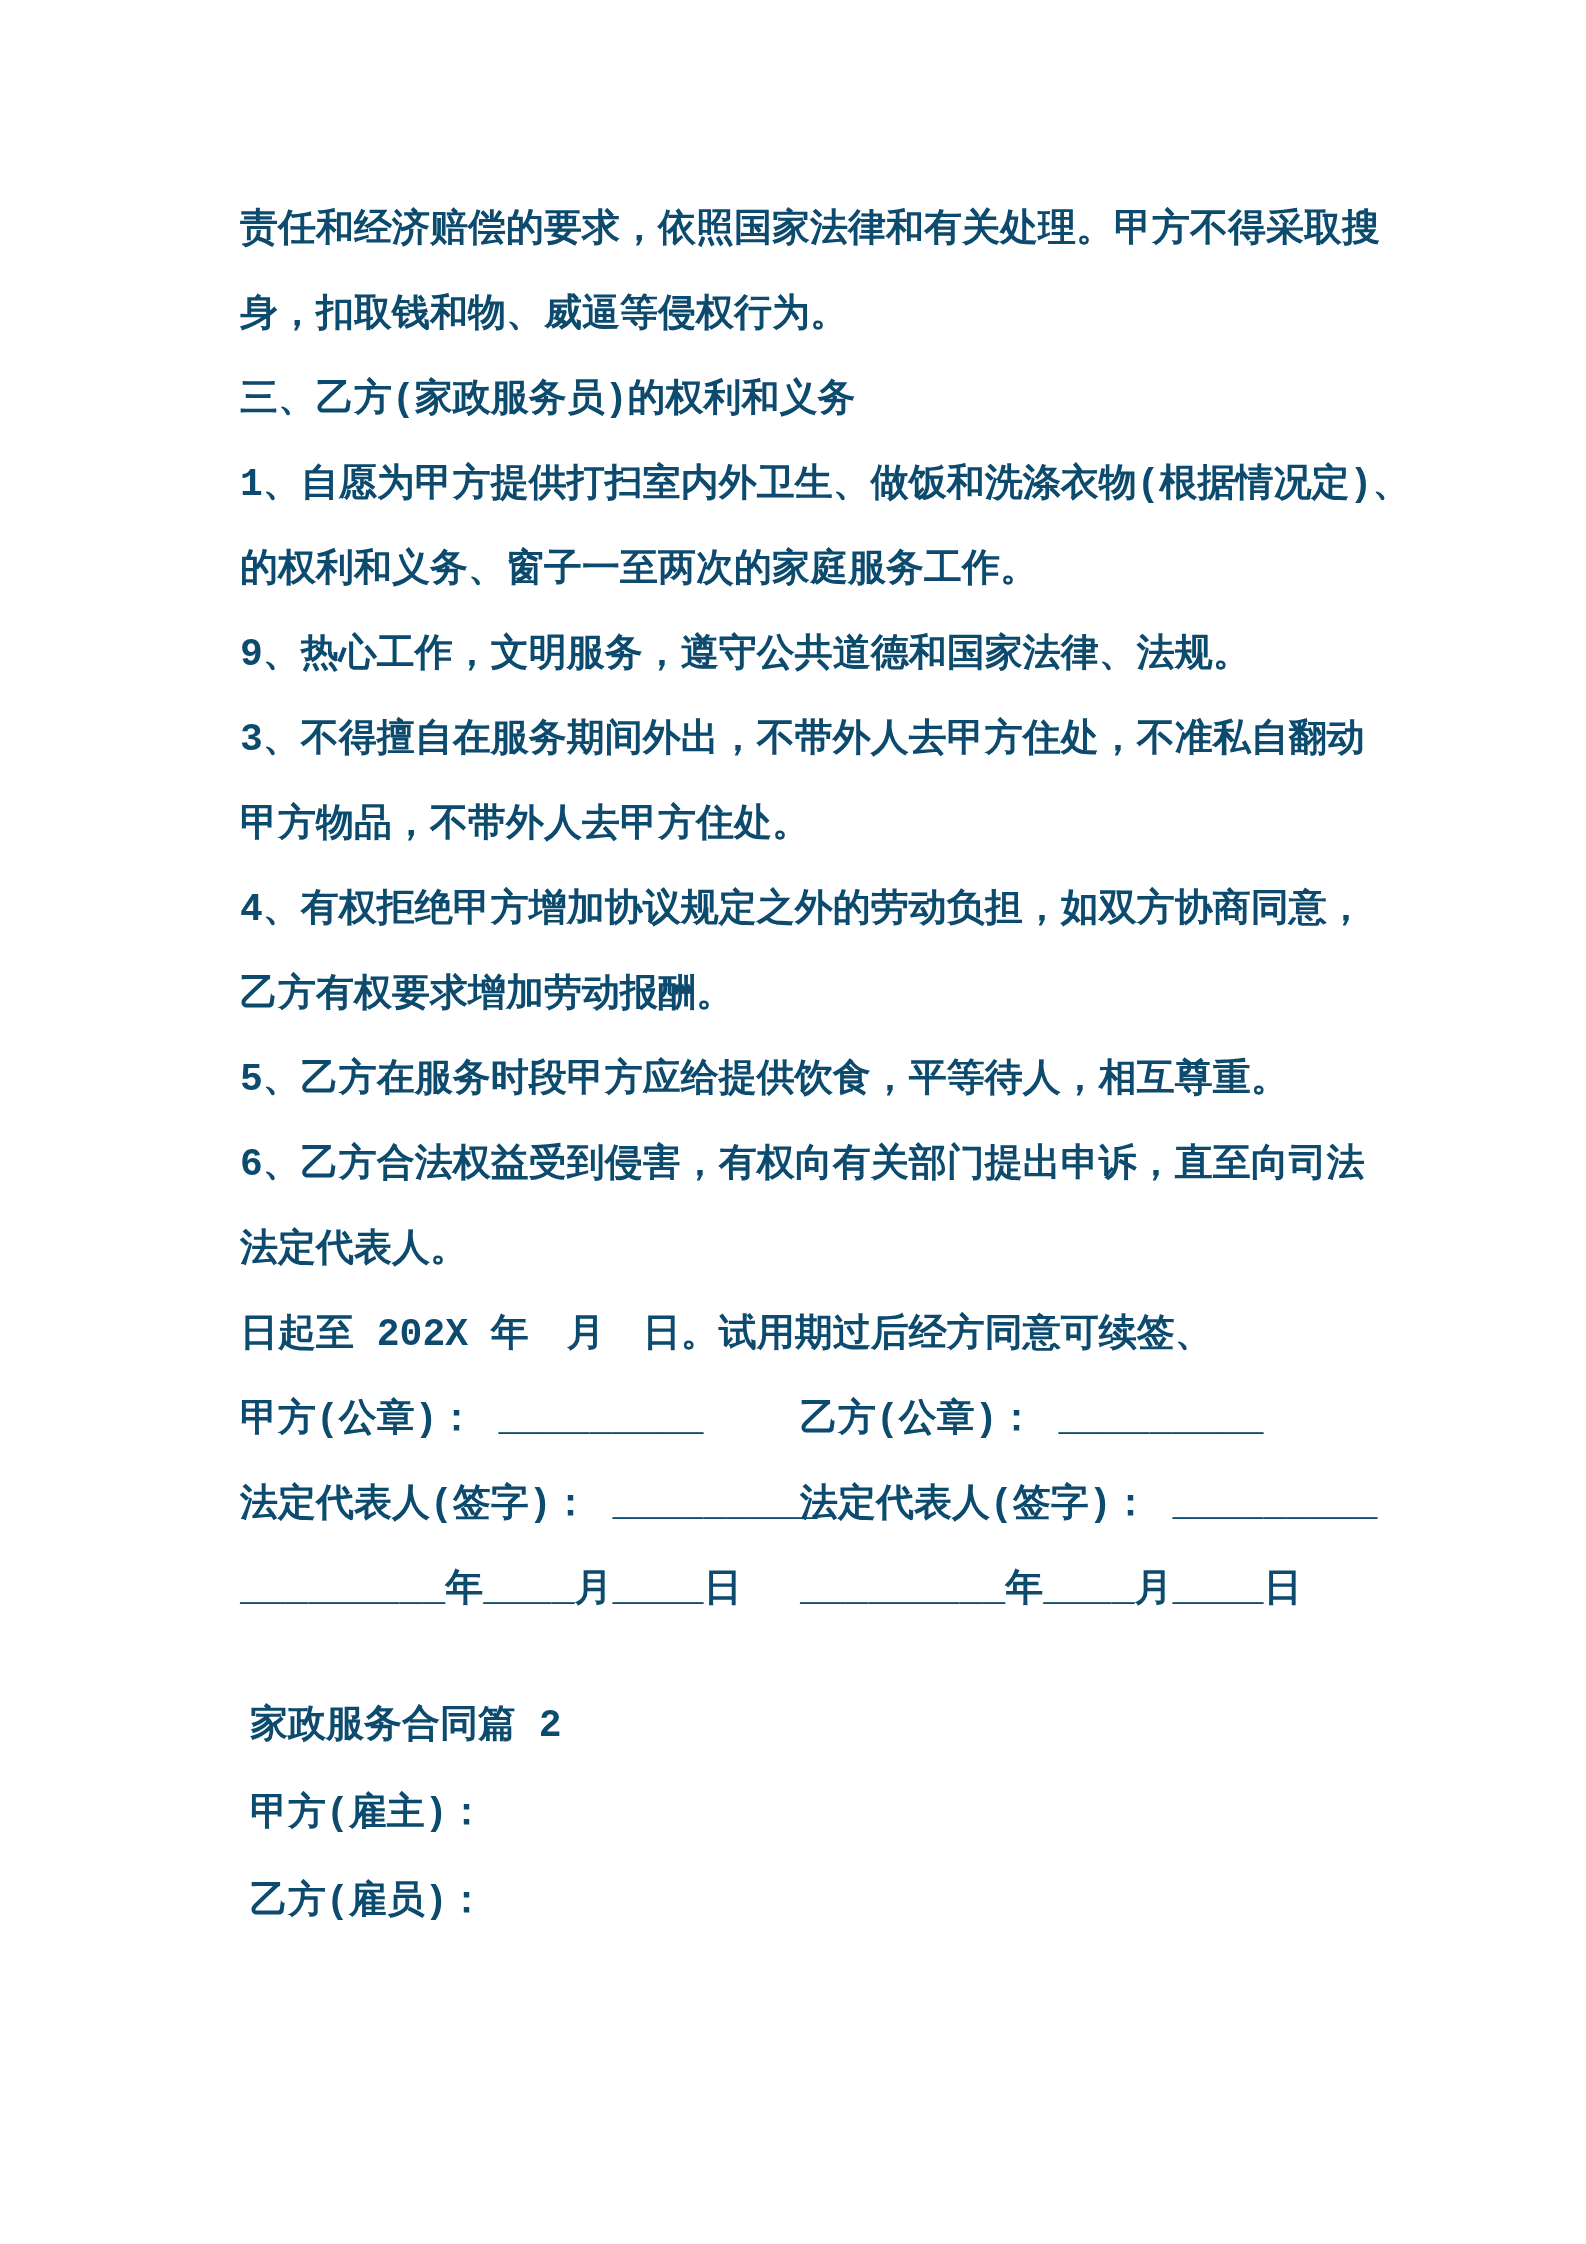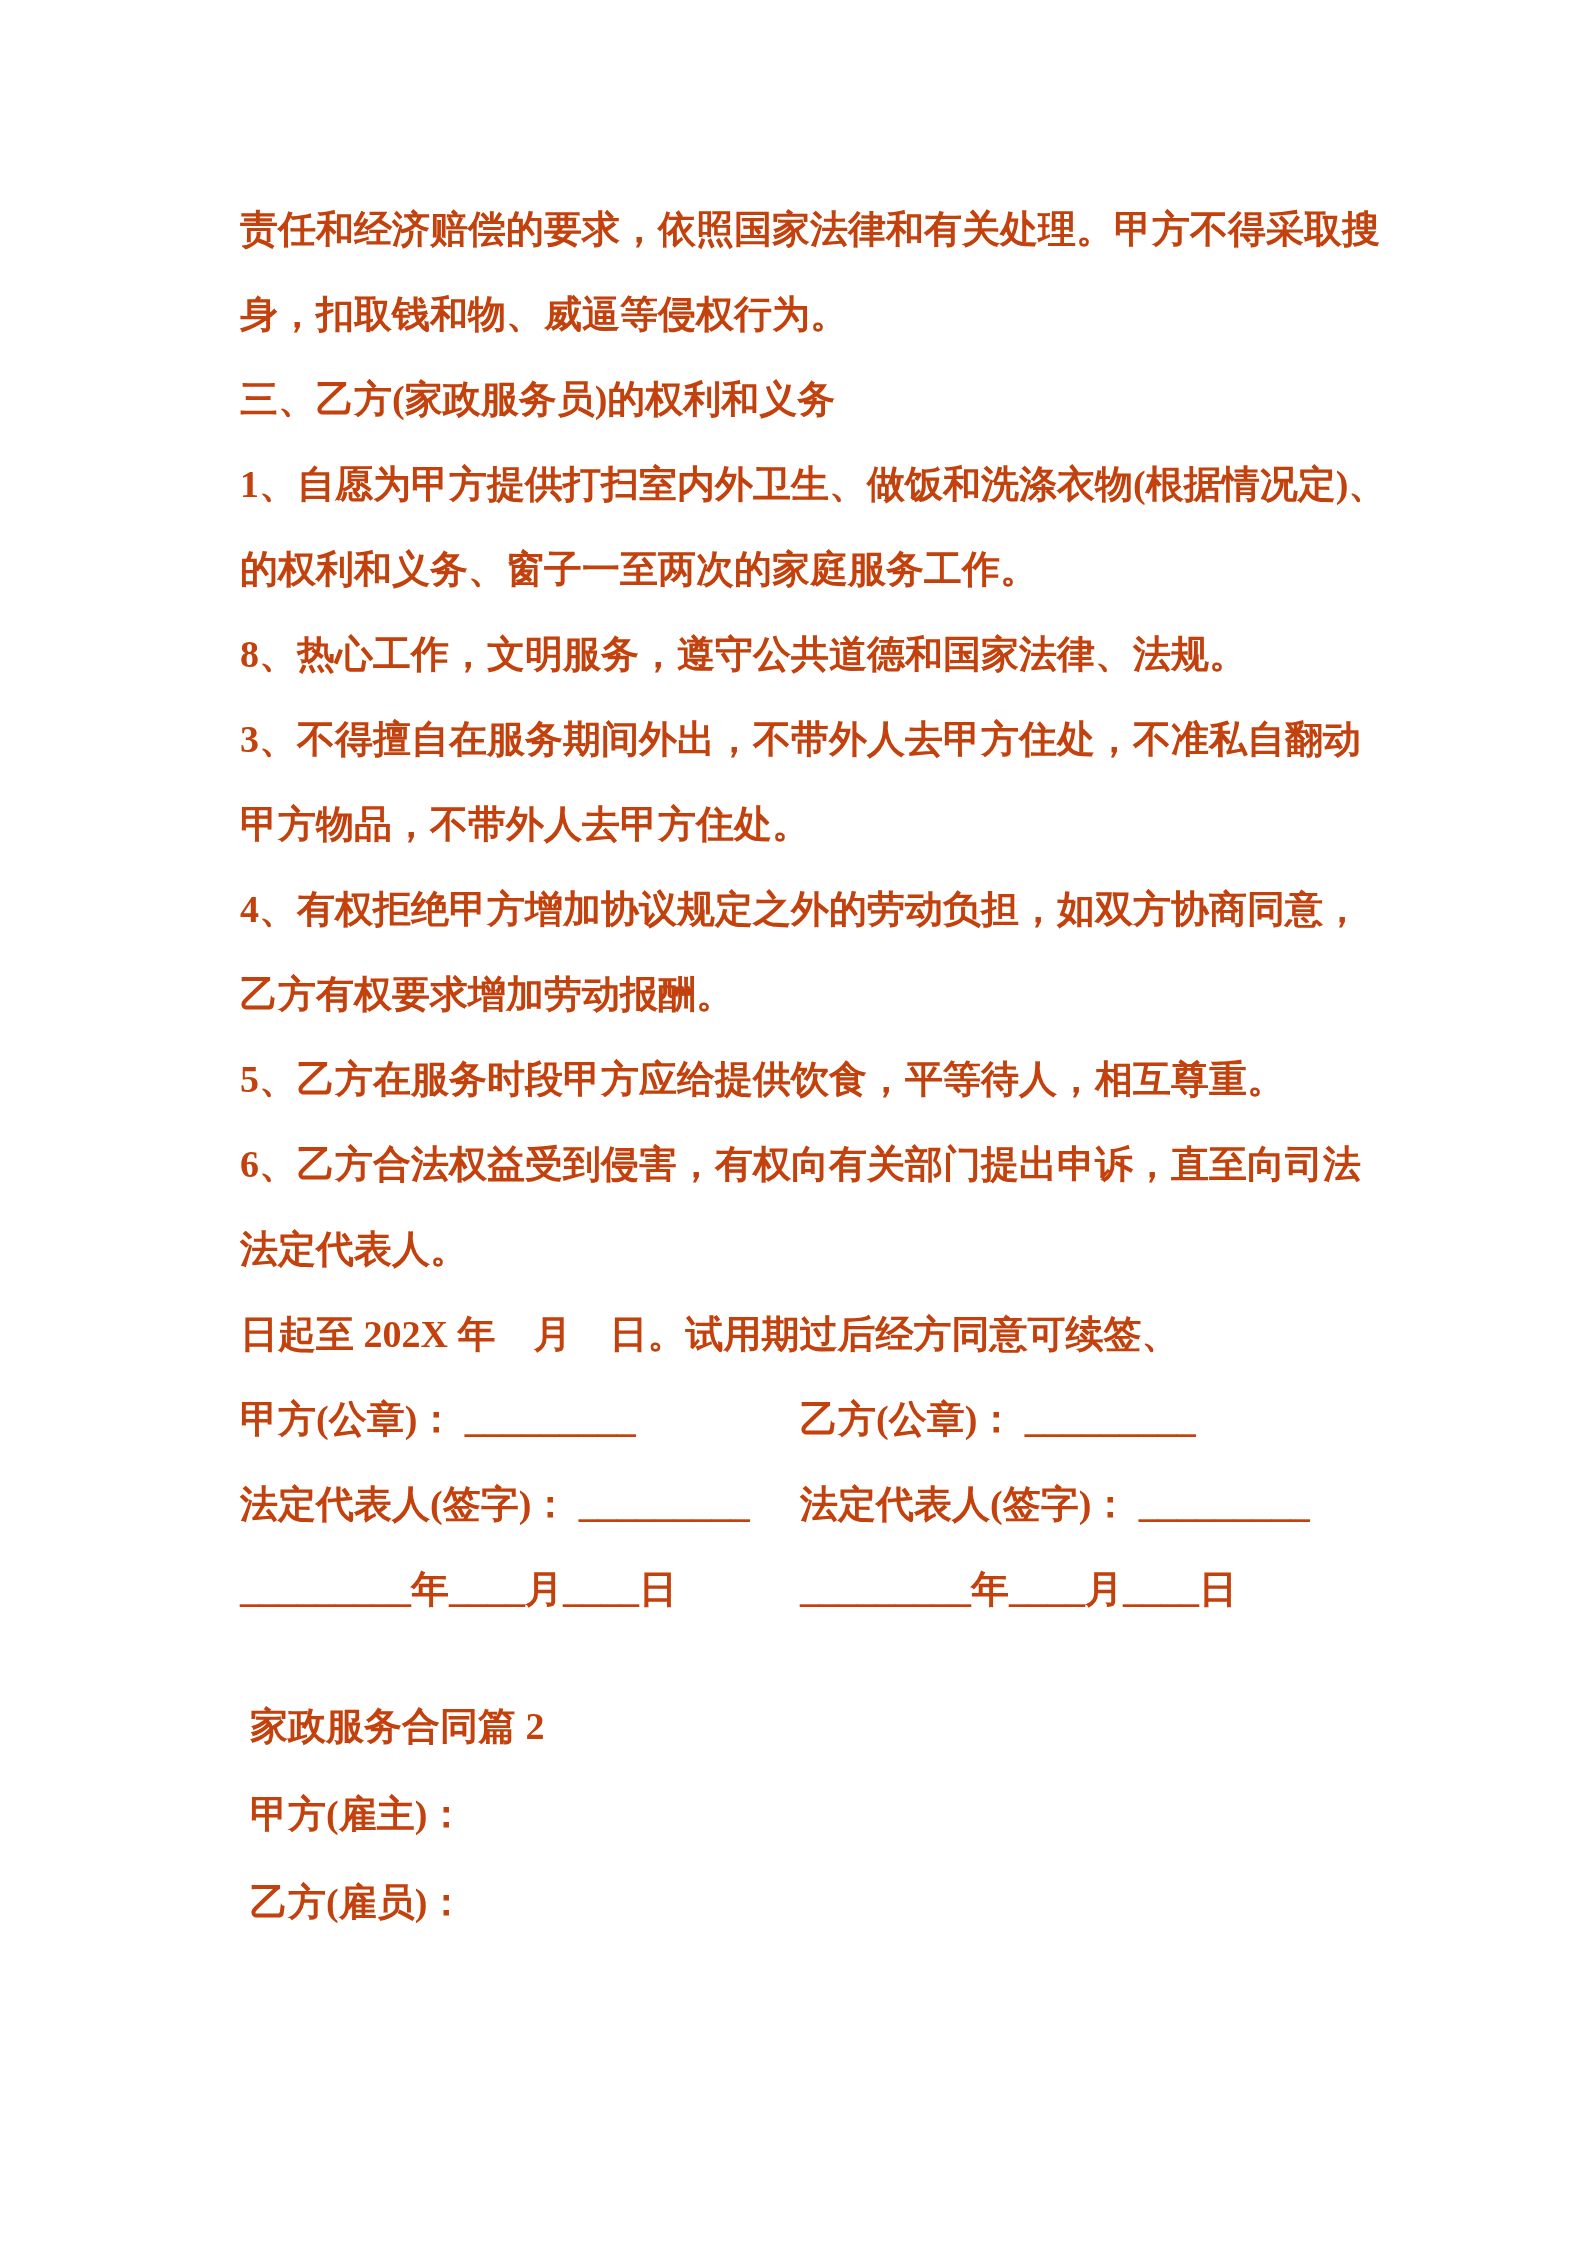--- a/index.html
+++ b/index.html
@@ -6,23 +6,23 @@
     margin: 0;
     padding: 0;
     background: #ffffff;
   }
   .page {
     position: relative;
     width: 1586px;
     height: 2244px;
     background: #ffffff;
     overflow: hidden;
-    font-family: Liberation Serif, serif;
+    font-family: Liberation Mono, monospace;
     font-weight: 700;
-    color: #c2410c;
+    color: #0c4a6e;
   }
   .doc {
     box-sizing: border-box;
     padding: 187px 120px 0 240px;
     font-size: 38px;
     line-height: 85px;
   }
   .line {
     white-space: pre;
   }
@@ -50,21 +50,21 @@
 <body>
 
 <div class="page">
   <div class="doc">
 
     <div class="line">责任和经济赔偿的要求，依照国家法律和有关处理。甲方不得采取搜</div>
     <div class="line">身，扣取钱和物、威逼等侵权行为。</div>
     <div class="line">三、乙方(家政服务员)的权利和义务</div>
     <div class="line">1、自愿为甲方提供打扫室内外卫生、做饭和洗涤衣物(根据情况定)、</div>
     <div class="line">的权利和义务、窗子一至两次的家庭服务工作。</div>
-    <div class="line">8、热心工作，文明服务，遵守公共道德和国家法律、法规。</div>
+    <div class="line">9、热心工作，文明服务，遵守公共道德和国家法律、法规。</div>
     <div class="line">3、不得擅自在服务期间外出，不带外人去甲方住处，不准私自翻动</div>
     <div class="line">甲方物品，不带外人去甲方住处。</div>
     <div class="line">4、有权拒绝甲方增加协议规定之外的劳动负担，如双方协商同意，</div>
     <div class="line">乙方有权要求增加劳动报酬。</div>
     <div class="line">5、乙方在服务时段甲方应给提供饮食，平等待人，相互尊重。</div>
     <div class="line">6、乙方合法权益受到侵害，有权向有关部门提出申诉，直至向司法</div>
     <div class="line">法定代表人。</div>
     <div class="line">日起至 202X 年　月　日。试用期过后经方同意可续签、</div>
 
     <div class="sig-row">

